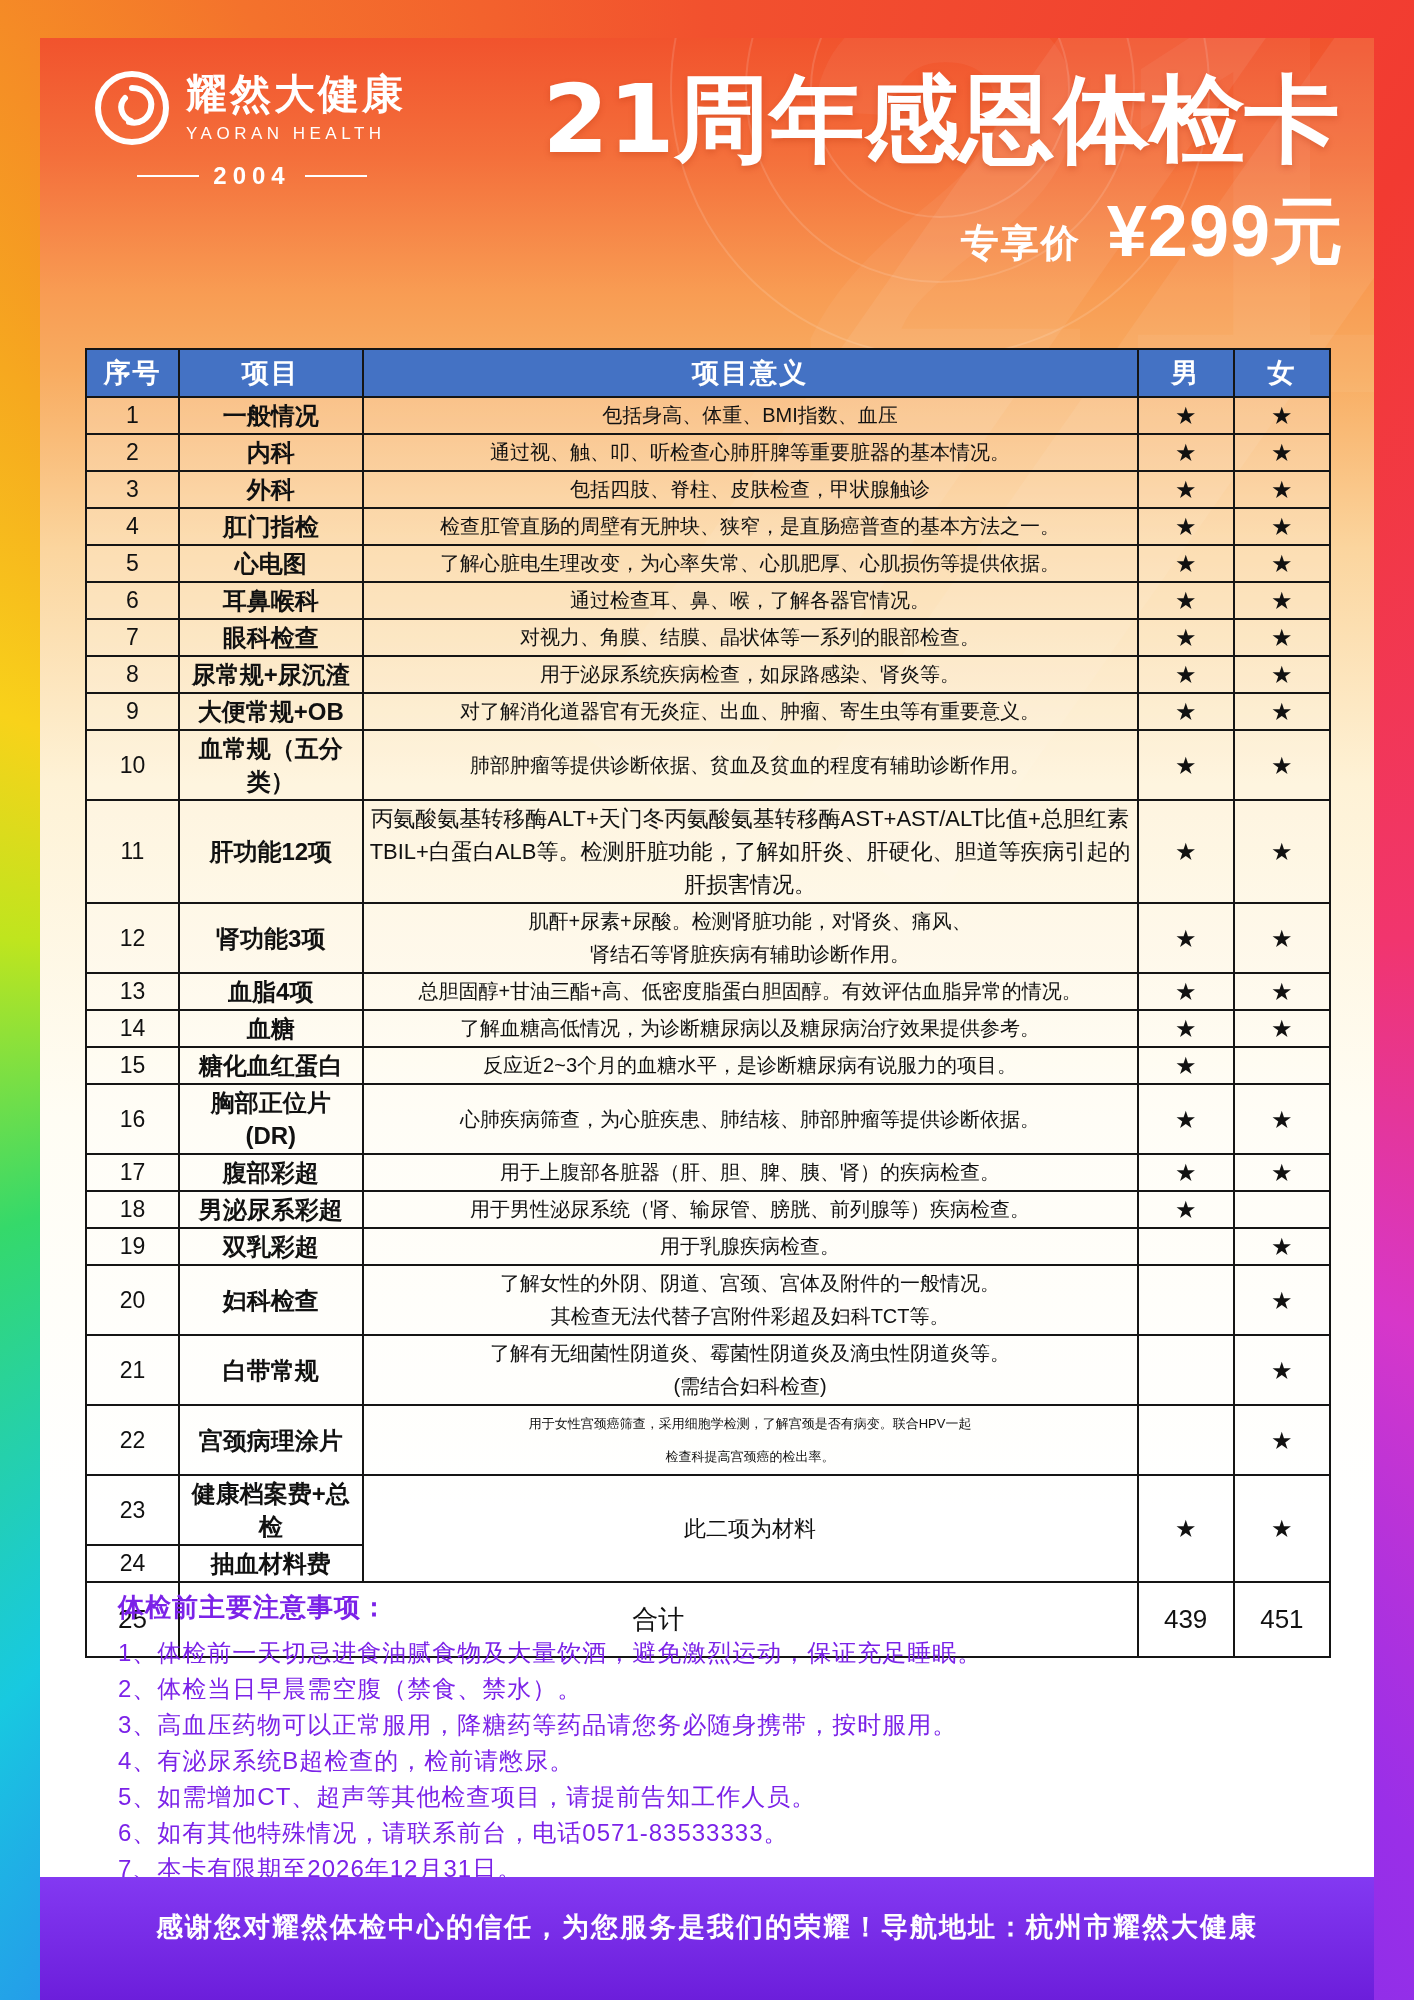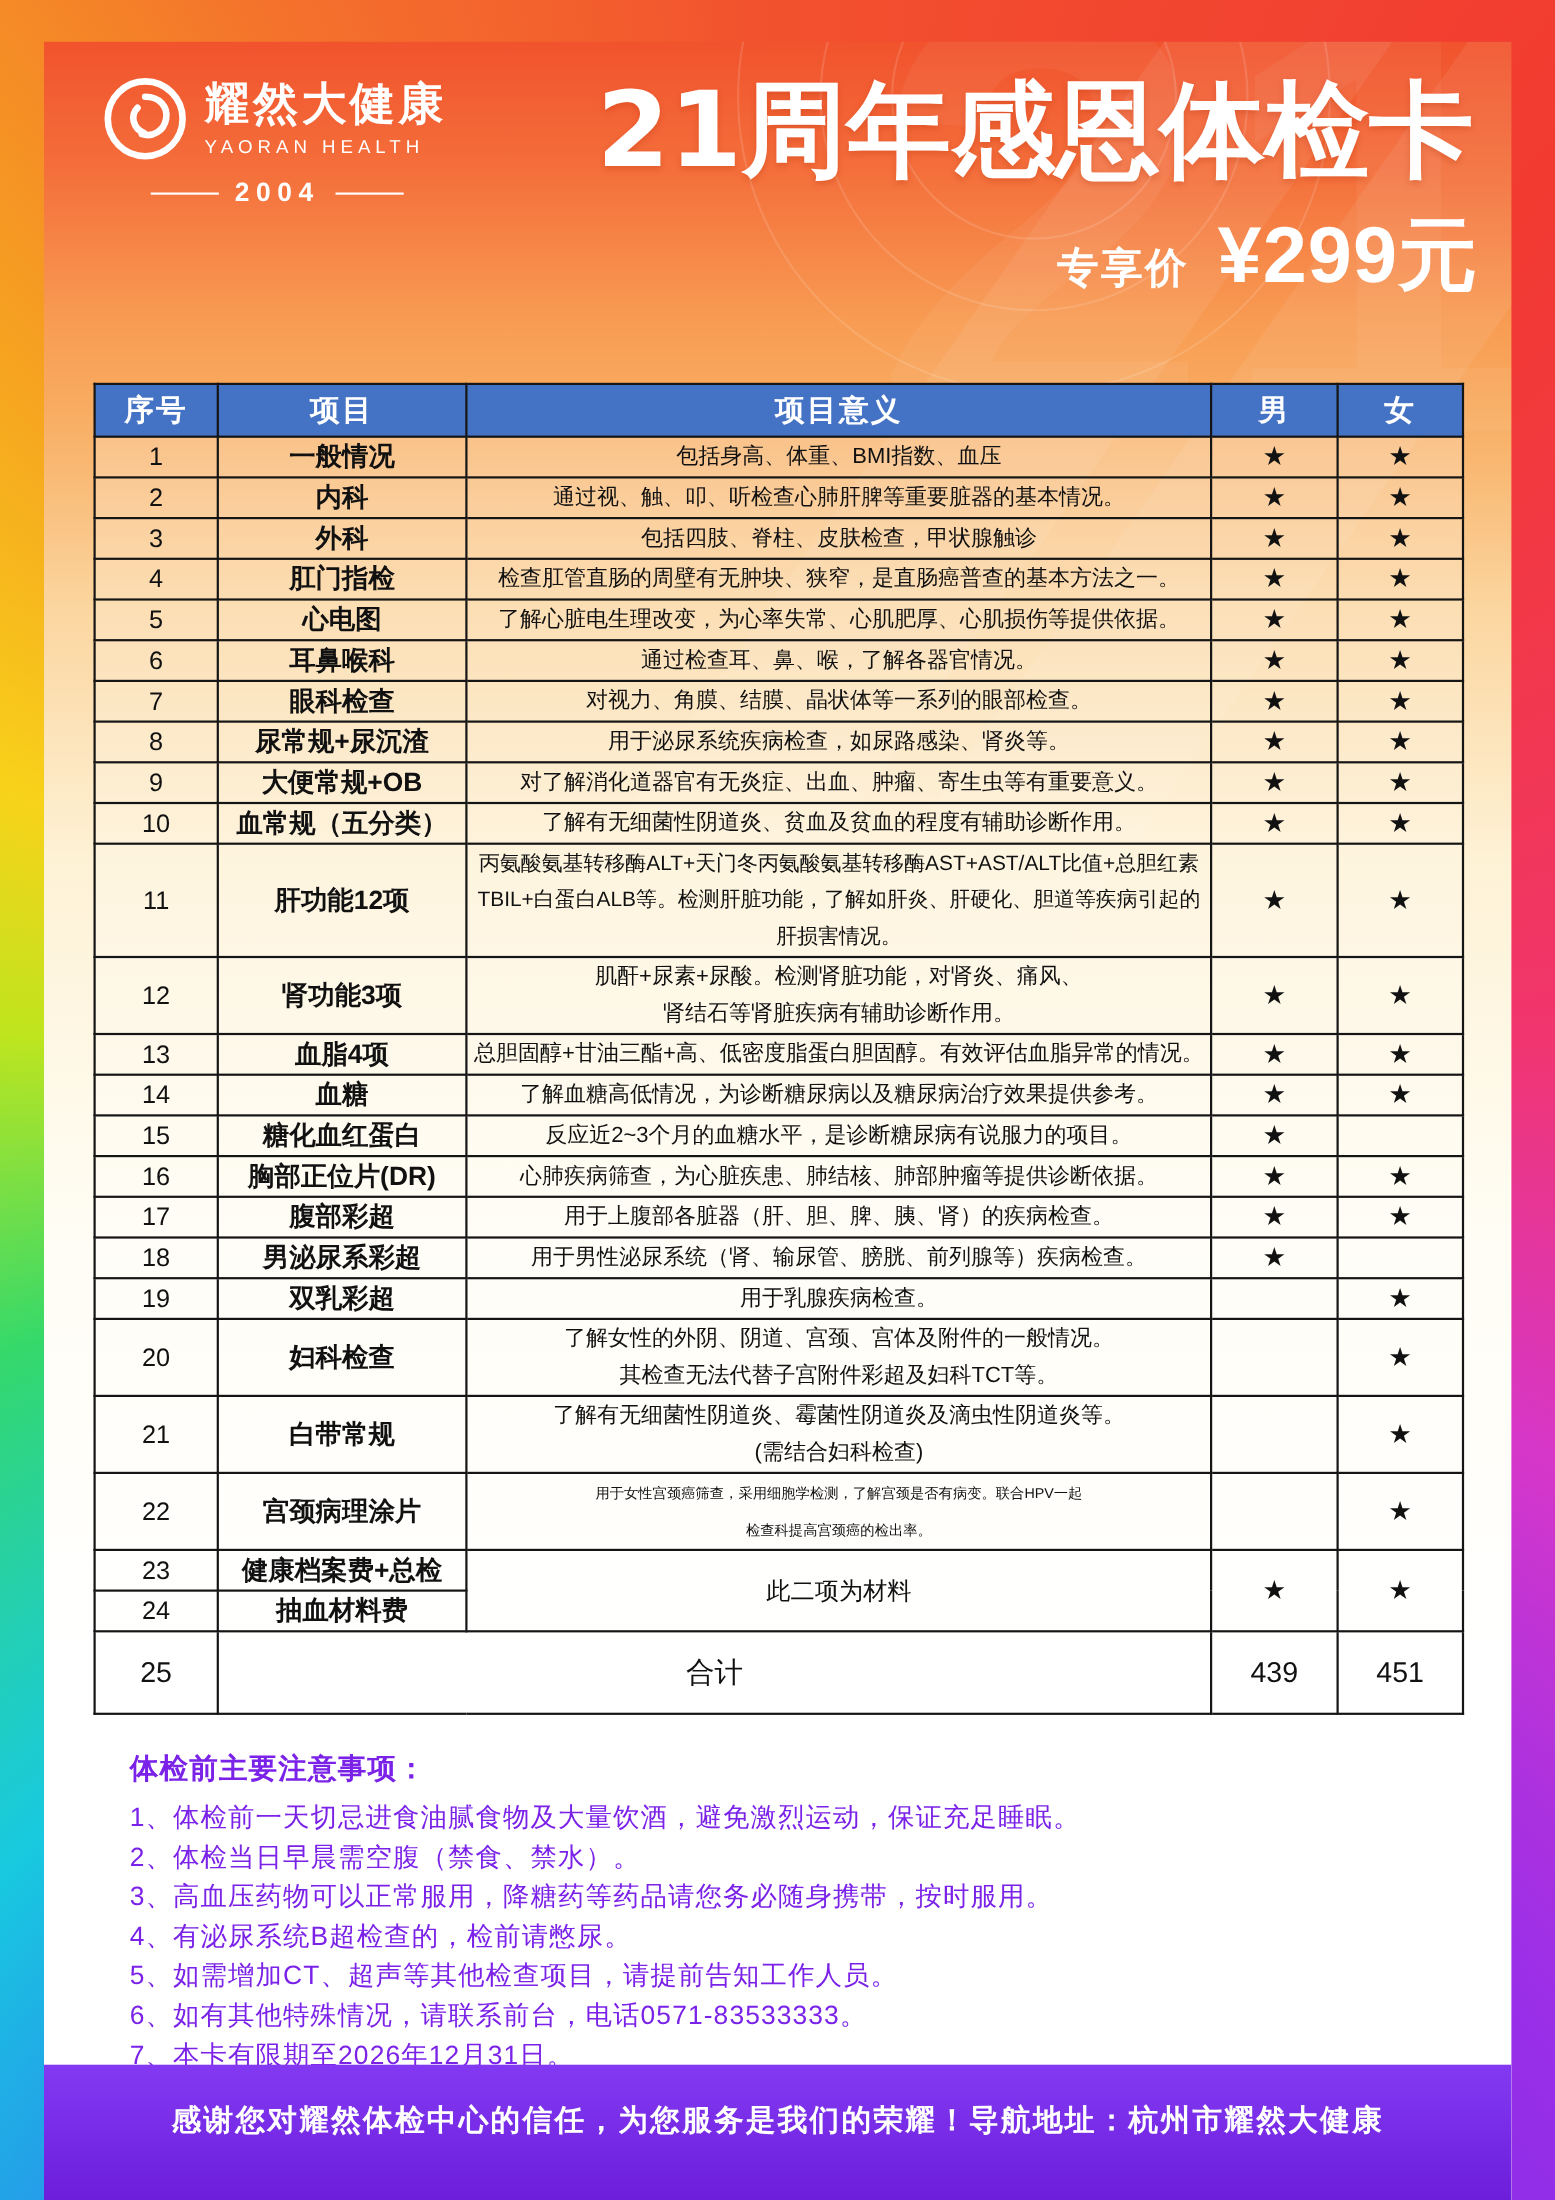--- a/index.html
+++ b/index.html
@@ -65,21 +65,21 @@
   thead th{
     background:#4472C4;color:#fff;font-size:27px;font-weight:700;
     padding:7px 0;line-height:32px;letter-spacing:2px;
   }
   tbody td{background:rgba(255,255,255,0.22);padding:1px 6px;line-height:33px;}
   td.no{font-size:23px;}
   td.item{font-size:24px;font-weight:700;}
   td.desc{font-size:20px;}
   td.star{font-size:24px;}
   .dl{white-space:nowrap;}
-  tbody tr:nth-child(11) td.desc{font-size:19px;margin-left:47px;}
+  tbody tr:nth-child(11) td.desc{font-size:22px;margin-left:47px;}
   tbody tr:nth-child(22) td.desc{font-size:13px;}
   td.total-label{font-size:27px;padding:8px 0;}
   tr.total td{font-size:26px;padding:20px 0;}
   
   .notes{position:absolute;left:50px;top:1552px;z-index:2;color:#7B22E8;width:1250px;margin-left:28px;}
   .notes-title{font-size:26px;font-weight:700;letter-spacing:1px;margin-bottom:10px;}
   .note-item{font-size:24px;line-height:36px;letter-spacing:1px;}
   
   .band{
     position:absolute;left:0;right:0;bottom:0;height:123px;z-index:4;
@@ -228,21 +228,21 @@
             <td class="desc">
               <div class="dl">对了解消化道器官有无炎症、出血、肿瘤、寄生虫等有重要意义。</div>
             </td>
             <td class="star">★</td>
             <td class="star">★</td>
           </tr>
           <tr>
             <td class="no">10</td>
             <td class="item">血常规（五分类）</td>
             <td class="desc">
-              <div class="dl">了解有无细菌性阴道炎、贫血及贫血的程度有辅助诊断作用。</div>
+              <div class="dl">肺部肿瘤等提供诊断依据、贫血及贫血的程度有辅助诊断作用。</div>
             </td>
             <td class="star">★</td>
             <td class="star">★</td>
           </tr>
           <tr>
             <td class="no">11</td>
             <td class="item">肝功能12项</td>
             <td class="desc">
               <div class="dl">丙氨酸氨基转移酶ALT+天门冬丙氨酸氨基转移酶AST+AST/ALT比值+总胆红素</div>
               <div class="dl">TBIL+白蛋白ALB等。检测肝脏功能，了解如肝炎、肝硬化、胆道等疾病引起的</div>

